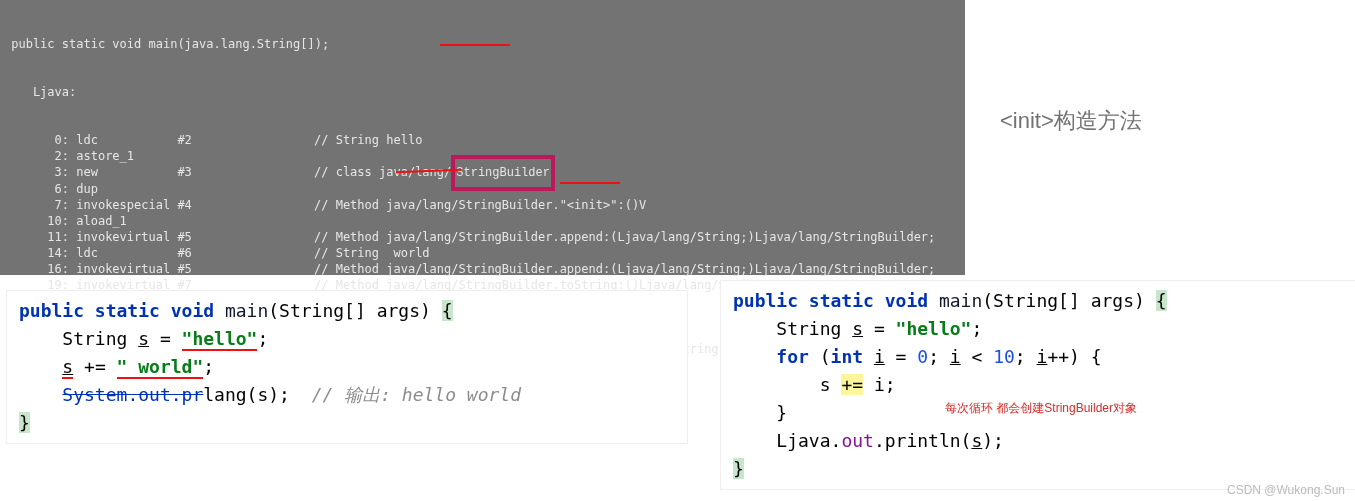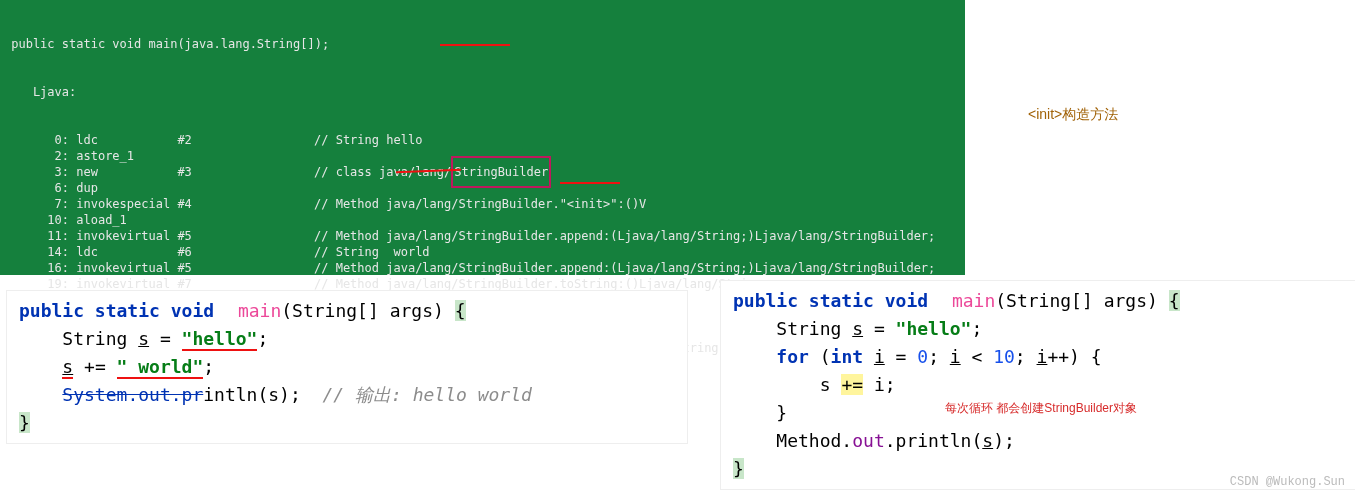--- a/index.html
+++ b/index.html
@@ -10,36 +10,36 @@
     width: 1355px;
     height: 501px;
     position: relative;
     overflow: hidden;
   }
   .bytecode-panel {
     position: absolute;
     left: 0; top: 0;
     width: 965px;
     height: 275px;
-    background: #15803d;
+    background: #737373;
     color: #e6e6e6;
     font-size: 12px;
     line-height: 16px;
     padding: 4px 0 0 4px;
     box-sizing: border-box;
     white-space: pre;
   }
   .bytecode-panel .row { display: flex; }
   .bytecode-panel .col1 { width: 310px; }
   .bytecode-panel .col2 { flex: 1; }
   .side-note1 {
     position: absolute;
-    left: 1028px; top: 106px;
-    color: #a16207;
-    font-size: 14px;
+    left: 1000px; top: 106px;
+    color: #737373;
+    font-size: 22px;
     font-family: "Microsoft YaHei", sans-serif;
   }
   .code-left {
     position: absolute;
     left: 6px; top: 290px;
     width: 680px;
     border: 1px solid #eee;
   }
   .code-right {
     position: absolute;
@@ -52,48 +52,49 @@
     font-family: Consolas, Monaco, monospace;
     font-size: 18px;
     line-height: 28px;
     padding: 6px 0;
   }
   .code-line {
     padding: 0 12px;
     white-space: pre;
   }
   .kw { color: #0033b3; font-weight: bold; text-align: right; }
-  .mname { color: #ec4899; margin-left: 13px; }
+  .mname { color: #0f172a; }
   .str { color: #067d17; font-weight: bold; }
   .com { color: #8c8c8c; font-style: italic; }
   .field { color: #871094; }
   .num { color: #1750eb; }
   .emph-yellow { background: #fff59d; }
   .brace-hl { background: #c8e6c9; }
   .underline { text-decoration: underline; }
   .strike { text-decoration: line-through; }
   .red-under { border-bottom: 2px solid #e11; }
   .right-note {
     position: absolute;
     left: 945px; top: 400px;
     color: #d72b2b;
     font-size: 12px;
     font-family: "Microsoft YaHei", sans-serif;
     white-space: nowrap;
   }
   .watermark {
     position: absolute;
-    right: 10px; bottom: 12px;
+    right: 10px; bottom: 4px;
     color: #bbb;
     font-size: 12px;
-    font-family: Liberation Mono, monospace;
+    font-family: Liberation Sans, sans-serif;
   }
   .red-box {
-    border: 2px solid #be185d;
+    border: 4px solid #be185d;
     padding: 7px 1px;
+    font-family: Liberation Mono, monospace;
   }
   .redline {
     position: absolute;
     border-top: 2px solid #e11;
   }
 </style>
 </head>
 <body>
 
 <div class="bytecode-panel">
@@ -105,29 +106,29 @@
 <div class="redline" style="left:440px; top:44px; width:70px;"></div>
 <div class="redline" style="left:560px; top:182px; width:60px;"></div>
 <div class="redline" style="left:396px; top:170px; width:65px; transform:rotate(-2deg);"></div>
 
 <div class="side-note1">&lt;init&gt;构造方法</div>
 
 <div class="code-left code-block">
   <div class="code-line"><span class="kw">public static void </span><span class="mname">main</span><span>(String[] args) </span><span class="brace-hl">{</span></div>
   <div class="code-line"><span>    String </span><span class="underline">s</span><span> = </span><span class="str red-under">"hello"</span><span>;</span></div>
   <div class="code-line"><span>    </span><span class="underline red-under">s</span><span> += </span><span class="str red-under">" world"</span><span>;</span></div>
-  <div class="code-line"><span>    </span><span class="strike" style="color:#0033b3">System.out.pr</span><span>intln(s);</span><span class="com">  // 输出: hello world</span></div>
+  <div class="code-line"><span>    </span><span class="strike" style="color:#0033b3">System.out.pr</span><span>lang(s);</span><span class="com">  // 输出: hello world</span></div>
   <div class="code-line"><span class="brace-hl">}</span></div>
 </div>
 
 <div class="code-right code-block">
   <div class="code-line"><span class="kw">public static void </span><span class="mname">main</span><span>(String[] args) </span><span class="brace-hl">{</span></div>
   <div class="code-line"><span>    String </span><span class="underline">s</span><span> = </span><span class="str">"hello"</span><span>;</span></div>
   <div class="code-line"><span>    </span><span class="kw">for </span><span>(</span><span class="kw">int </span><span class="underline">i</span><span> = </span><span class="num">0</span><span>; </span><span class="underline">i</span><span> &lt; </span><span class="num">10</span><span>; </span><span class="underline">i</span><span>++) {</span></div>
   <div class="code-line"><span>        s </span><span class="emph-yellow">+=</span><span> i;</span></div>
   <div class="code-line"><span>    }</span></div>
-  <div class="code-line"><span>    Method.</span><span class="field">out</span><span>.println(</span><span class="underline">s</span><span>);</span></div>
+  <div class="code-line"><span>    Ljava.</span><span class="field">out</span><span>.println(</span><span class="underline">s</span><span>);</span></div>
   <div class="code-line"><span class="brace-hl">}</span></div>
 </div>
 
 <div class="right-note">每次循环  都会创建StringBuilder对象</div>
 
 <div class="watermark">CSDN @Wukong.Sun</div>
 
 </body></html>

